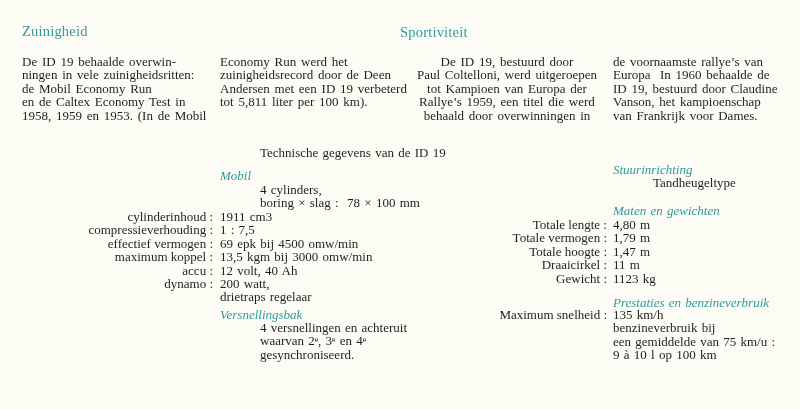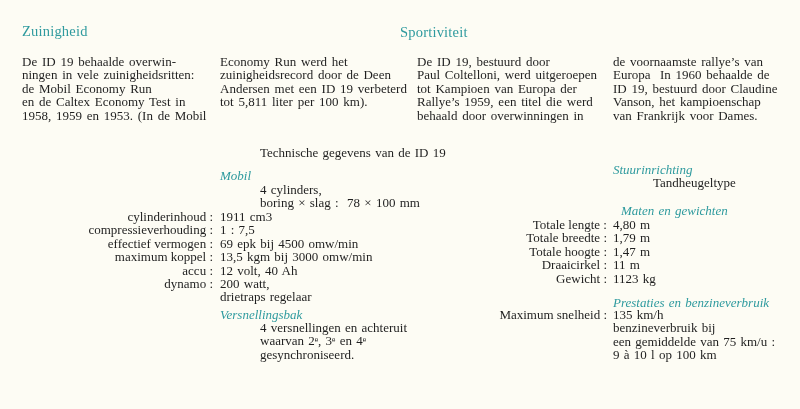--- a/index.html
+++ b/index.html
@@ -73,21 +73,21 @@
   <div class="para" style="left:22px; top:55px;">De ID 19 behaalde overwin-
 ningen in vele zuinigheidsritten:
 de Mobil Economy Run
 en de Caltex Economy Test in
 1958, 1959 en 1953. (In de Mobil</div>
   <div class="para" style="left:220px; top:55px;">Economy Run werd het
 zuinigheidsrecord door de Deen
 Andersen met een ID 19 verbeterd
 tot 5,811 liter per 100 km).</div>
 
-  <div class="para" style="left:417px; top:55px;">De ID 19, bestuurd door
+  <div class="para" style="left:417px; top:55px;text-align:center;">De ID 19, bestuurd door
 Paul Coltelloni, werd uitgeroepen
 tot Kampioen van Europa der
 Rallye’s 1959, een titel die werd
 behaald door overwinningen in</div>
   <div class="para" style="left:613px; top:55px;">de voornaamste rallye’s van
 Europa  In 1960 behaalde de
 ID 19, bestuurd door Claudine
 Vanson, het kampioenschap
 van Frankrijk voor Dames.</div>
 
@@ -126,28 +126,28 @@
   </div>
 
   <div class="subhead" style="left:220px; top:308px;font-style:italic;">Versnellingsbak</div>
   <div class="plain" style="left:220px; top:321px;">4 versnellingen en achteruit
 waarvan 2ᵉ, 3ᵉ en 4ᵉ
 gesynchroniseerd.</div>
 
   <div class="subhead" style="left:613px; top:163px;">Stuurinrichting</div>
   <div class="plain" style="left:613px; top:176px;">Tandheugeltype</div>
 
-  <div class="subhead" style="left:613px; top:204px;margin-left:8px;">Maten en gewichten</div>
+  <div class="subhead" style="left:613px; top:204px;">Maten en gewichten</div>
   <div class="specs specs-right" style="left:417px; top:218px;">
     <div class="specrow">
       <div class="lbl">Totale lengte :</div>
       <div class="val">4,80 m</div>
     </div>
     <div class="specrow">
-      <div class="lbl">Totale breedte :</div>
+      <div class="lbl">Totale vermogen :</div>
       <div class="val">1,79 m</div>
     </div>
     <div class="specrow">
       <div class="lbl">Totale hoogte :</div>
       <div class="val">1,47 m</div>
     </div>
     <div class="specrow">
       <div class="lbl">Draaicirkel :</div>
       <div class="val">11 m</div>
     </div>

